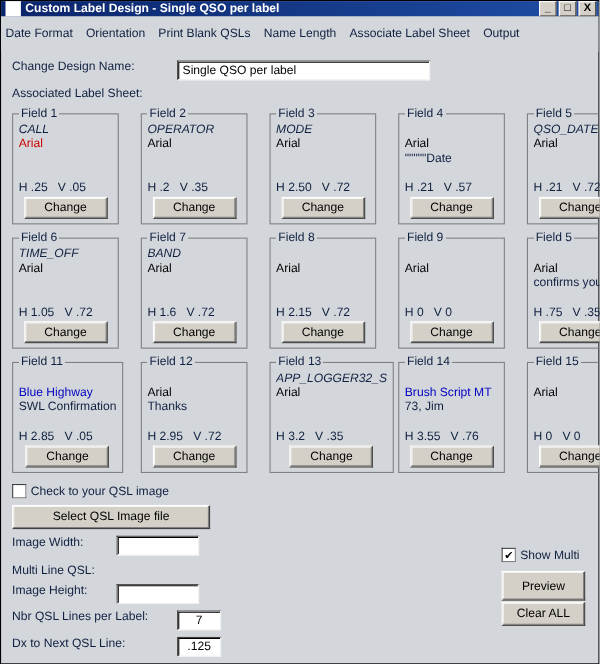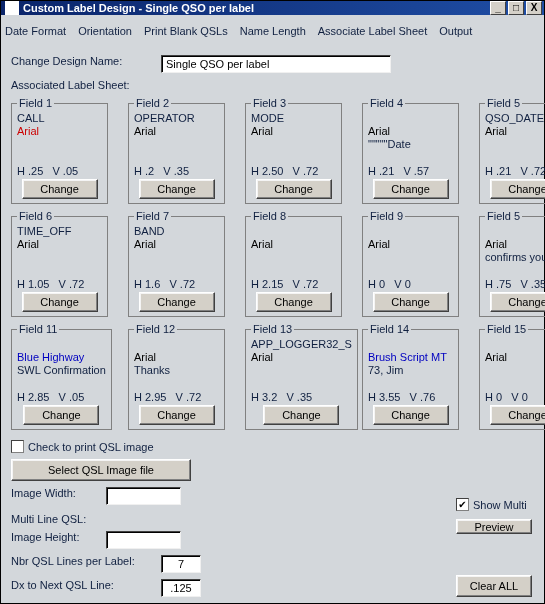--- a/index.html
+++ b/index.html
@@ -97,21 +97,21 @@
     background: transparent;
     position: relative;
     display: flex;
     flex-direction: column;
   }
   fieldset.field legend {
     padding: 0 2px;
     color: #102040;
     font-size: 11px;
   }
-  .f-line1 { color: #102040; min-height: 13px; line-height: 12px; overflow: hidden; white-space: nowrap; }
+  .f-line1 { color: #102040; min-height: 13px; line-height: 12px; overflow: hidden; white-space: nowrap; font-style: italic; }
   .f-line2 { min-height: 13px; line-height: 12px; overflow: hidden; white-space: nowrap; }
   .f-line3 { color: #102040; min-height: 13px; line-height: 12px; overflow: hidden; white-space: nowrap; }
   .spacer-flex { flex: 1; }
   .f-hv { color: #102040; font-size: 11px; white-space: nowrap; margin-bottom: 2px; }
   .btn {
     display: inline-flex;
     align-items: center;
     justify-content: center;
     background: #d4d0c8;
     border: 1px solid #fff;
@@ -305,21 +305,21 @@
           <div class="spacer-flex"></div>
           <div class="f-hv">H <span>0</span>&nbsp;&nbsp;&nbsp;V <span>0</span></div>
           <span class="btn btn-change">Change</span>
         </fieldset>
       </div>
 
     <div class="lower">
       <div class="row">
         <span class="chkwrap">
           <span class="chkbox"></span>
-          <span class="lbl">Check to print QSL image</span>
+          <span class="lbl">Check to your QSL image</span>
         </span>
       </div>
       <div class="row">
         <span class="btn" style="width:180px;height:22px">Select QSL Image file</span>
       </div>
       <div class="row">
         <span class="lbl" style="width:95px">Image Width:</span>
         <input class="textbox" style="width: 75px;">
       </div>
       <div class="row" style="margin-top:8px">
@@ -338,23 +338,23 @@
         <input class="textbox" style="width: 40px; text-align: center;" value=".125">
       </div>
     </div>
 
     <div style="position:absolute; right:12px; top:451px;">
       <span class="chkwrap">
         <span class="chkbox">✔</span>
         <span class="lbl">Show Multi</span>
       </span>
       <div style="height:8px"></div>
-      <span class="btn" style="width:76px;height:15px">Preview</span>
-    </div>
-    <div style="position:absolute; right:12px; top:528px;">
+      <span class="btn" style="width:76px;height:27px">Preview</span>
+    </div>
+    <div style="position:absolute; right:12px; top:500px;">
       <span class="btn" style="width:76px;height:22px">Clear ALL</span>
     </div>
     <div style="position:absolute; right:12px; top:558px;">
       <span class="btn" style="width:76px;height:22px">Close</span>
     </div>
 
   </div>
 </div>
 
 </body></html>

